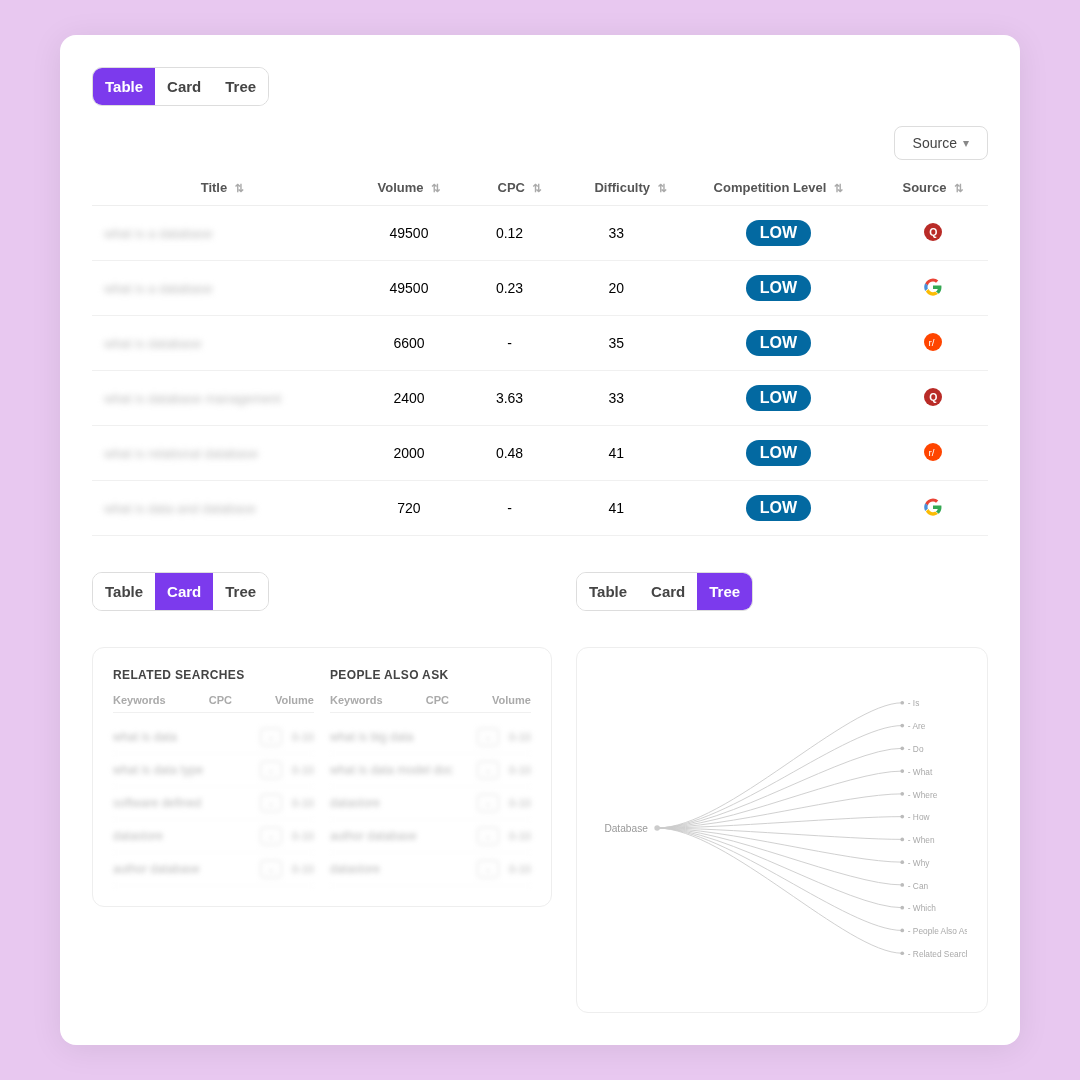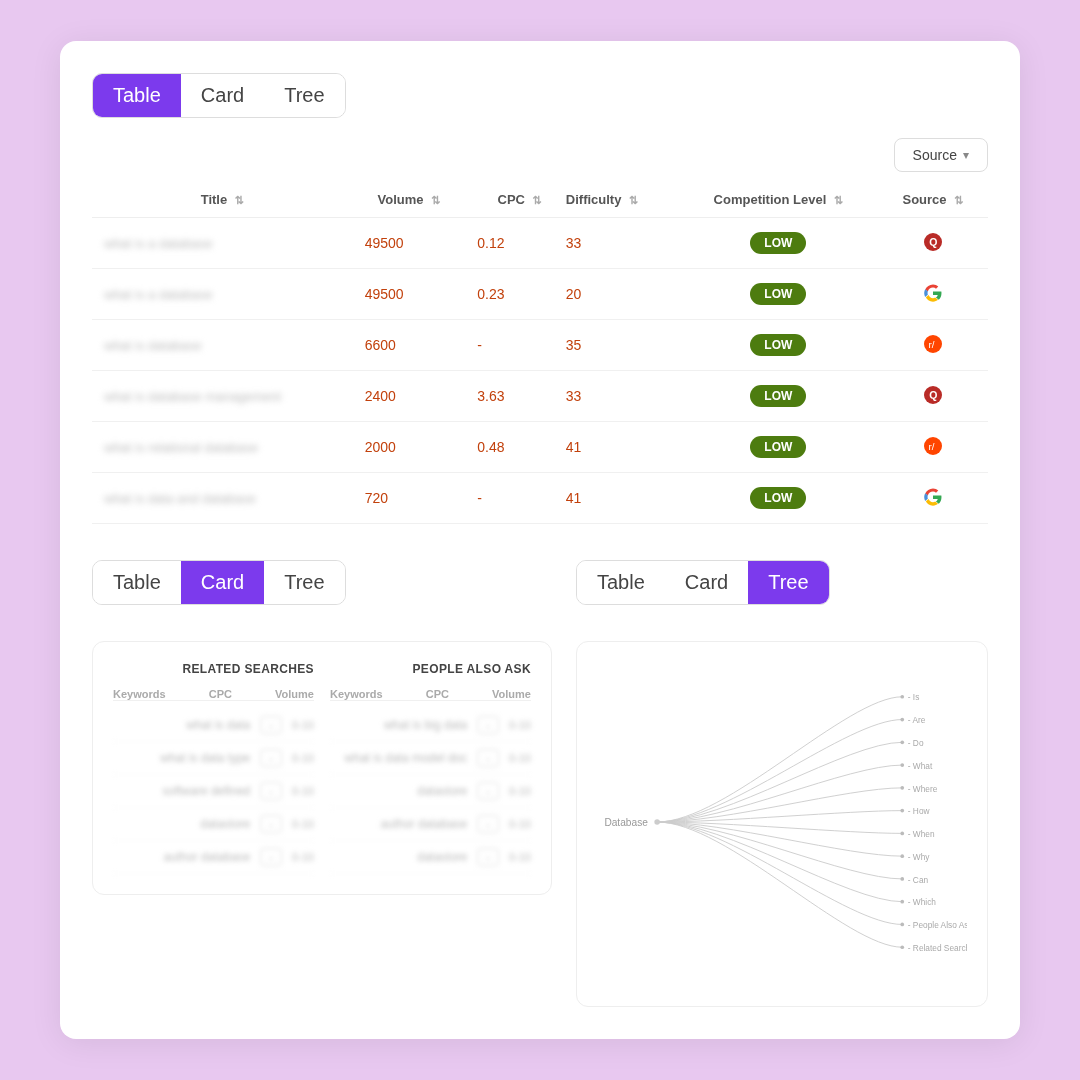--- a/index.html
+++ b/index.html
@@ -21,27 +21,27 @@
 
     
     .tab-group {
       display: inline-flex;
       border: 1.5px solid #ddd;
       border-radius: 10px;
       overflow: hidden;
       margin-bottom: 20px;
     }
     .tab-btn {
-      padding: 10px 20px;
+      padding: 10px 12px;
       border: none;
       background: #fff;
-      font-size: 20px;
+      font-size: 15px;
       cursor: pointer;
       color: #444;
-      font-weight: 400;
+      font-weight: 700;
     }
     .tab-btn.active {
       background: #7c3aed;
       color: #fff;
     }
 
     
     .top-controls {
       display: flex;
       justify-content: flex-end;
@@ -85,37 +85,38 @@
       color: #aaa;
     }
     .data-table td {
       padding: 14px 12px;
       font-size: 14px;
       color: #888;
       border-bottom: 1px solid #f0f0f0;
       text-align: left;
     }
     .data-table td.num {
-      color: #c2410c;
+      text-align: center;
+      color: #000000;
     }
     .data-table td.center {
       text-align: center;
     }
     .data-table .title-cell {
       color: #bbb;
       font-size: 13px;
       filter: blur(3px);
       user-select: none;
     }
     .badge-low {
-      background: #4d7c0f;
+      background: #0369a1;
       color: #fff;
       border-radius: 20px;
       padding: 4px 14px;
-      font-size: 12px;
+      font-size: 16px;
       font-weight: 700;
       display: inline-block;
     }
 
     
     .bottom-row {
       display: flex;
       gap: 24px;
       margin-top: 36px;
     }
@@ -140,20 +141,21 @@
       margin-bottom: 12px;
       letter-spacing: 0.03em;
     }
     .card-sub-header {
       display: flex;
       justify-content: space-between;
       font-size: 11px;
       color: #aaa;
       font-weight: 600;
       margin-bottom: 8px;
+      padding-bottom: 6px;
       border-bottom: 1px solid #f0f0f0;
     }
     .card-row {
       display: flex;
       justify-content: space-between;
       align-items: center;
       padding: 7px 0;
       border-bottom: 1px solid #f9f9f9;
       font-size: 12px;
       color: #ccc;
@@ -166,21 +168,20 @@
       border-radius: 4px;
       padding: 2px 8px;
       font-size: 11px;
       color: #aaa;
       margin: 0 10px;
     }
     .card-row .vol { color: #bbb; font-size: 11px; }
     .card-sections {
       display: flex;
       gap: 16px;
-      text-align: right;
     }
     .card-col { flex: 1; }
 
     
     .tree-panel {
       border: 1.5px solid #eee;
       border-radius: 12px;
       padding: 20px;
       margin-top: 16px;
       min-height: 340px;
@@ -209,21 +210,21 @@
     <button class="source-btn">Source</button>
   </div>
 
   
   <table class="data-table">
     <thead>
       <tr>
         <th>Title <span class="sort-icon">⇅</span></th>
         <th style="text-align:center">Volume <span class="sort-icon">⇅</span></th>
         <th style="text-align:right">CPC <span class="sort-icon">⇅</span></th>
-        <th style="text-align:left">Difficulty <span class="sort-icon">⇅</span></th>
+        <th style="text-align:right">Difficulty <span class="sort-icon">⇅</span></th>
         <th style="text-align:center">Competition Level <span class="sort-icon">⇅</span></th>
         <th style="text-align:center">Source <span class="sort-icon">⇅</span></th>
       </tr>
     </thead>
     <tbody id="table-body">
     <tr>
     <td class="title-cell">what is a database</td>
     <td class="num">49500</td>
     <td class="num">0.12</td>
     <td class="num">33</td>

